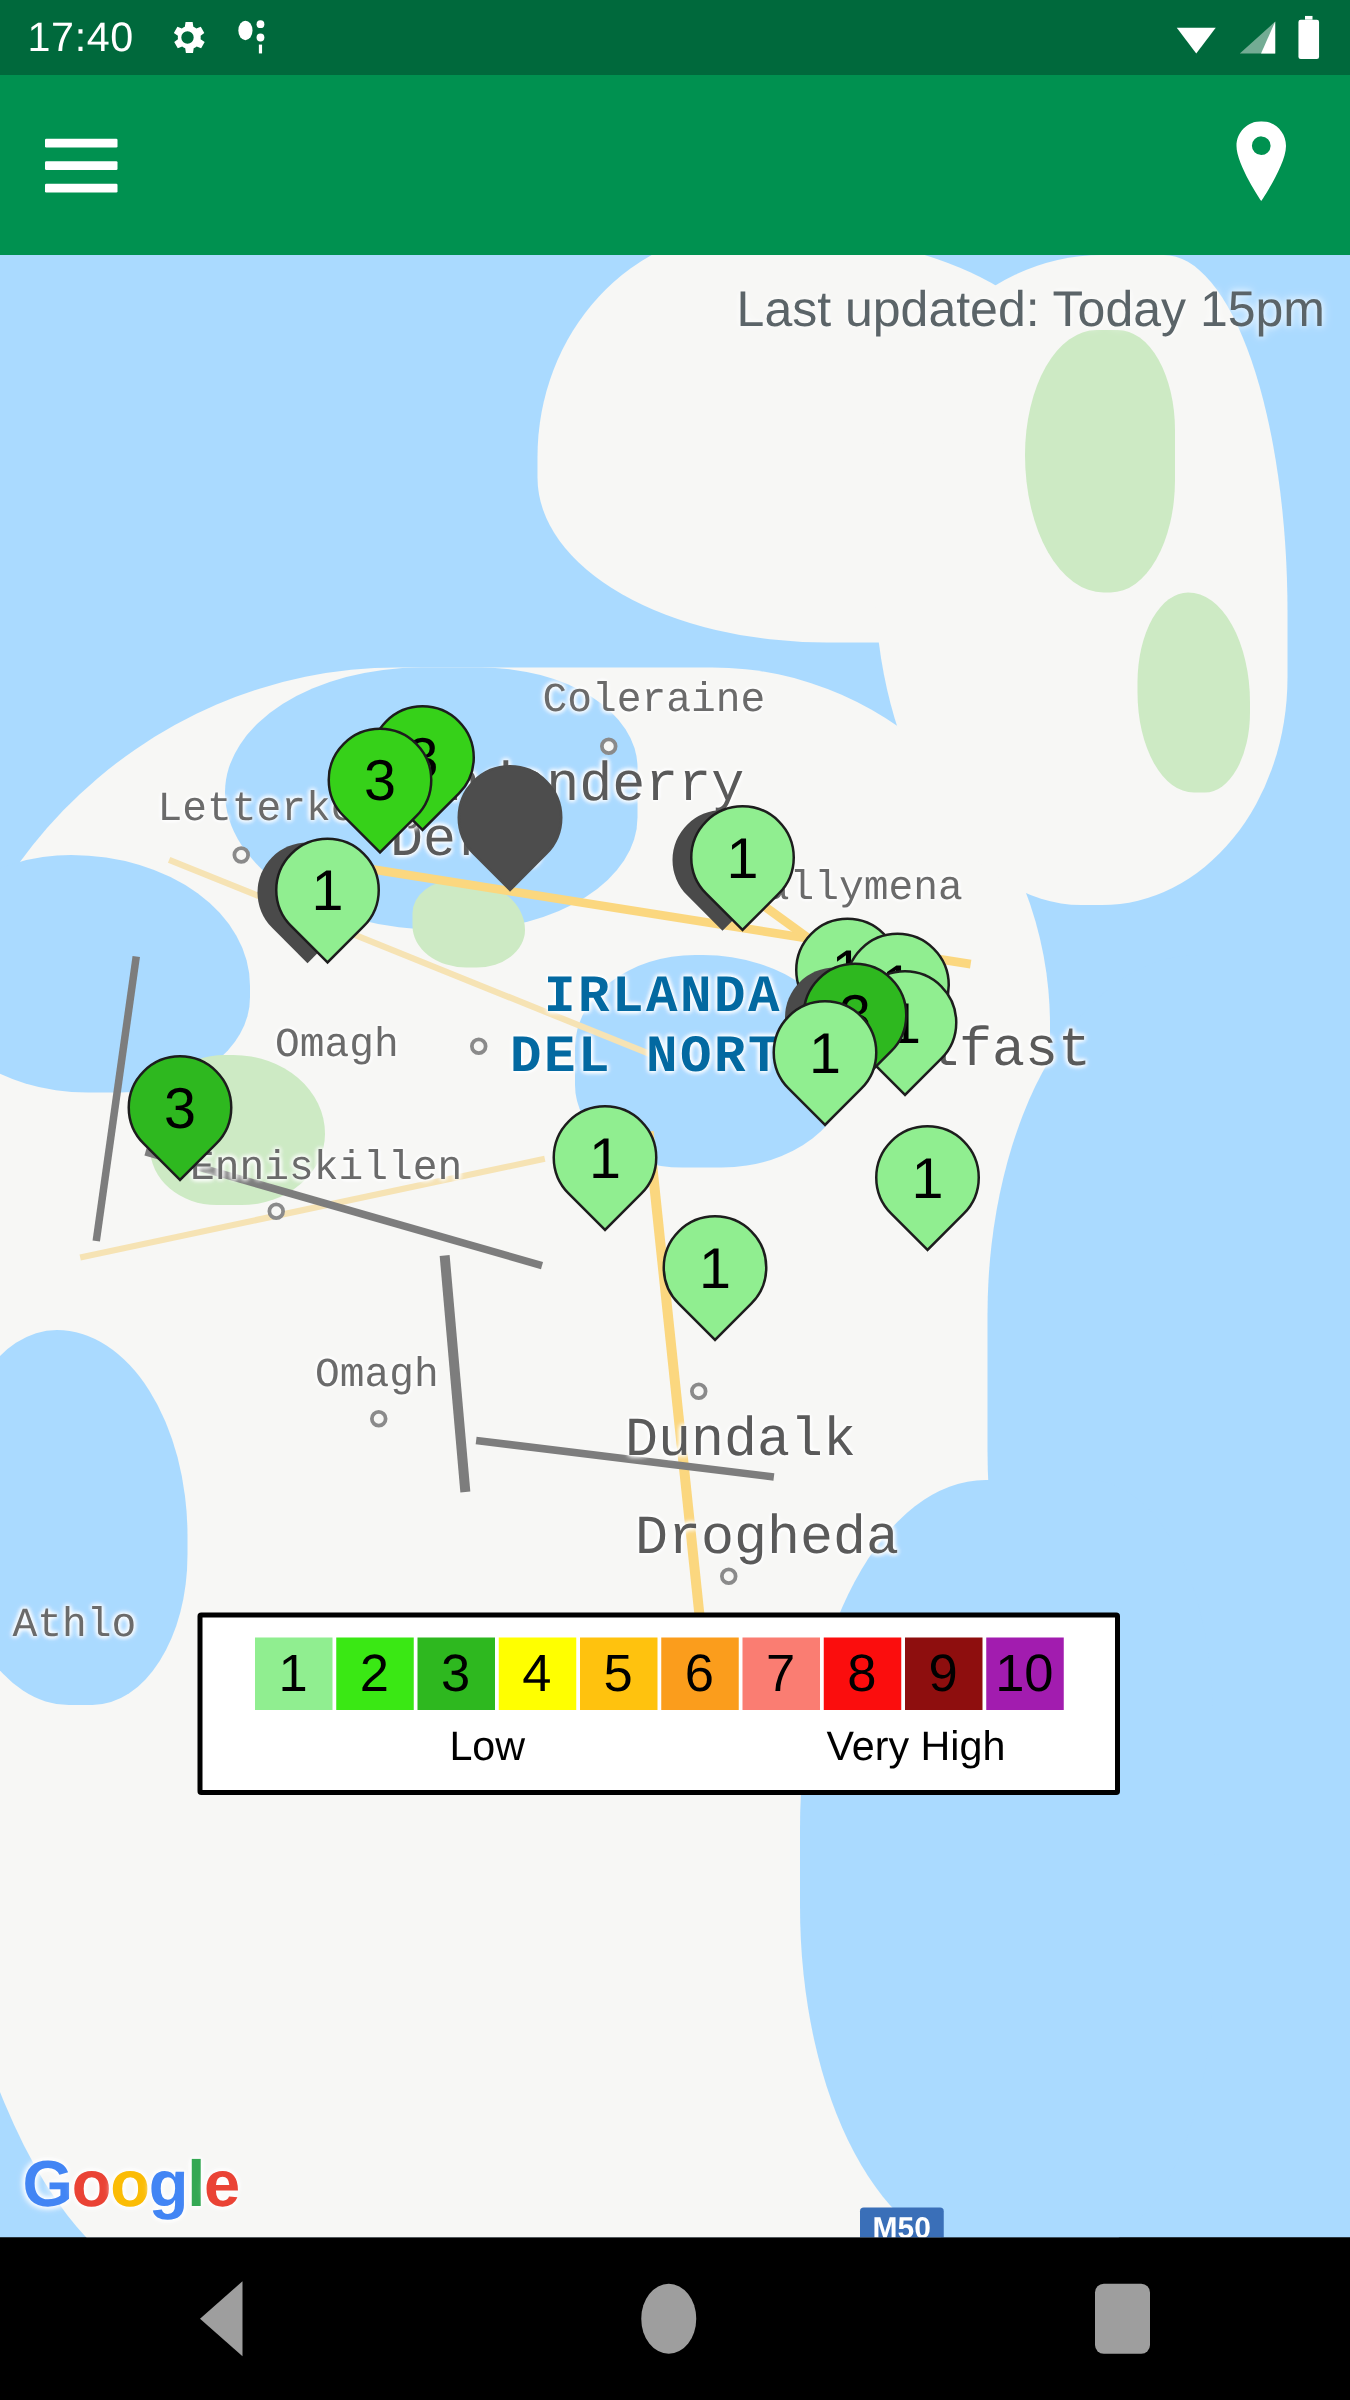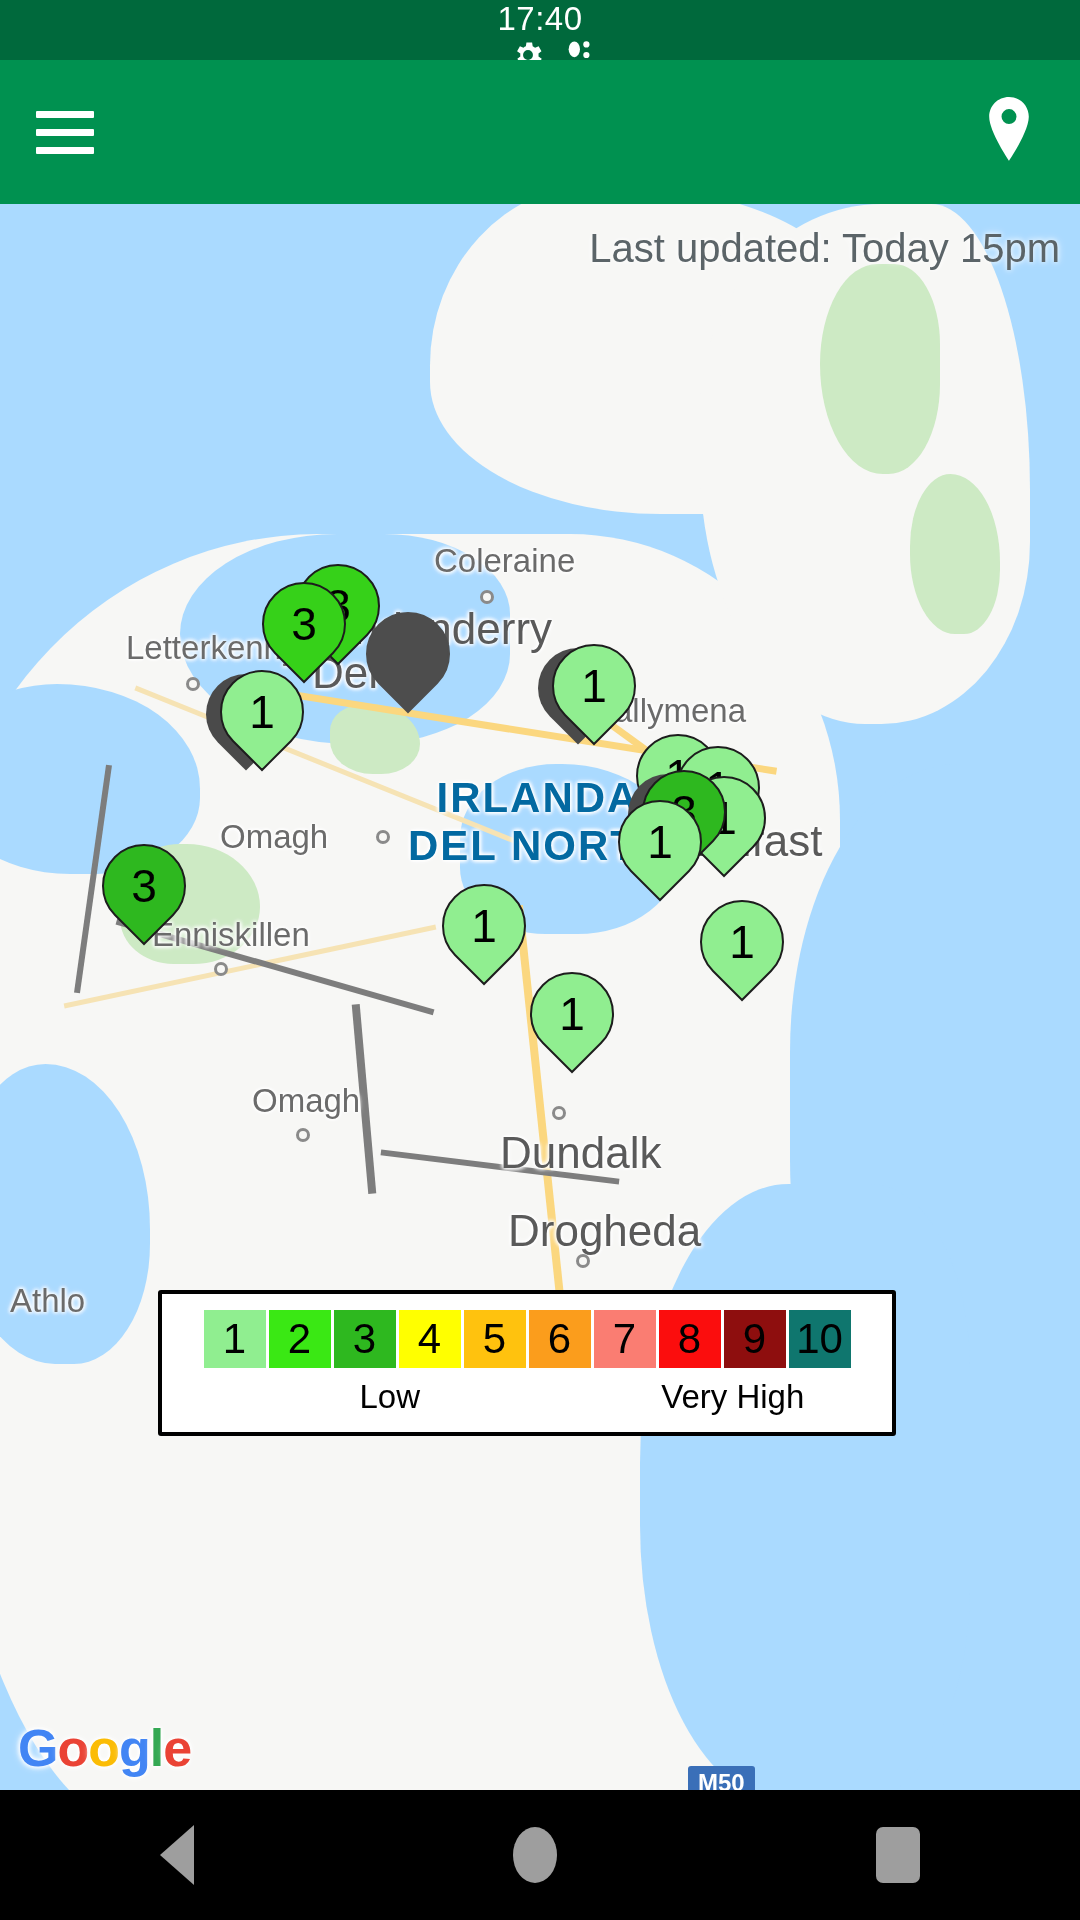--- a/index.html
+++ b/index.html
@@ -5,21 +5,21 @@
   * { margin:0; padding:0; box-sizing:border-box; }
   html,body { width:1080px; height:1920px; overflow:hidden; background:#000; }
   body { font-family:"Liberation Sans", sans-serif; }
 
   #screen { position:relative; width:1080px; height:1920px; overflow:hidden; }
 
   
   #statusbar {
     position:absolute; left:0; top:0; width:1080px; height:60px;
     background:#00693c; color:#fff;
-    display:flex; align-items:center; padding:0 22px;flex-direction:column;
+    display:flex; align-items:center; padding:0 22px;
   }
   #clock { font-size:33px; letter-spacing:.5px; font-weight:400; }
   .sb-icons-left { display:flex; align-items:center; gap:20px; margin-left:26px; }
   .sb-icons-right { margin-left:auto; display:flex; align-items:center; gap:12px; }
 
   
   #appbar {
     position:absolute; left:0; top:60px; width:1080px; height:144px;
     background:#009150; color:#fff; display:flex; align-items:center;
   }
@@ -39,20 +39,21 @@
   .road { position:absolute; background:#fbd77f; }
   .road-thin { position:absolute; background:#f6e3b4; }
   .border-line { position:absolute; background:#7d7d7d; }
   .citydot {
     position:absolute; width:14px; height:14px; border-radius:50%;
     border:3px solid #8a8a8a; background:#f7f7f5;
   }
   .citylabel {
     position:absolute; color:#6b6b6b; font-size:33px; white-space:nowrap;
     text-shadow:0 0 4px #fff,0 0 4px #fff,0 0 4px #fff,0 0 6px #fff;
+    font-family:Liberation Mono, monospace;
   }
   .citylabel.big { font-size:44px; color:#5a5a5a; }
   .citylabel.region {
     font-size:42px; color:#0369a1; font-weight:700; letter-spacing:2px; text-align:center;
   }
 
   #lastupdated {
     position:absolute; right:20px; top:22px; font-size:40px; color:#5b6468;
     white-space:nowrap;
     text-shadow:0 0 5px rgba(255,255,255,.85),0 0 9px rgba(255,255,255,.7);
@@ -279,21 +280,21 @@
       <div id="legend-scale">
           <div class="swatch" style="background: rgb(144, 238, 144);">1</div>
           <div class="swatch" style="background: rgb(58, 232, 20);">2</div>
           <div class="swatch" style="background: rgb(46, 184, 31);">3</div>
           <div class="swatch" style="background: rgb(255, 255, 0);">4</div>
           <div class="swatch" style="background: rgb(255, 194, 14);">5</div>
           <div class="swatch" style="background: rgb(251, 157, 28);">6</div>
           <div class="swatch" style="background: rgb(250, 125, 114);">7</div>
           <div class="swatch" style="background: rgb(251, 13, 13);">8</div>
           <div class="swatch" style="background: rgb(142, 14, 14);">9</div>
-          <div class="swatch" style="background: #0f766e;">10</div>
+          <div class="swatch" style="background: #a21caf;">10</div>
         </div>
       <div id="legend-bands">
           <div class="band" style="flex: 3 1 0%;">Low</div>
           <div class="band" style="flex: 2 1 0%;">Very High</div>
         </div>
     </div>
 
     <div id="glogo">
       <span class="b">G</span><span class="r">o</span><span class="y">o</span><span class="b">g</span><span class="g">l</span><span class="r">e</span>
     </div>

